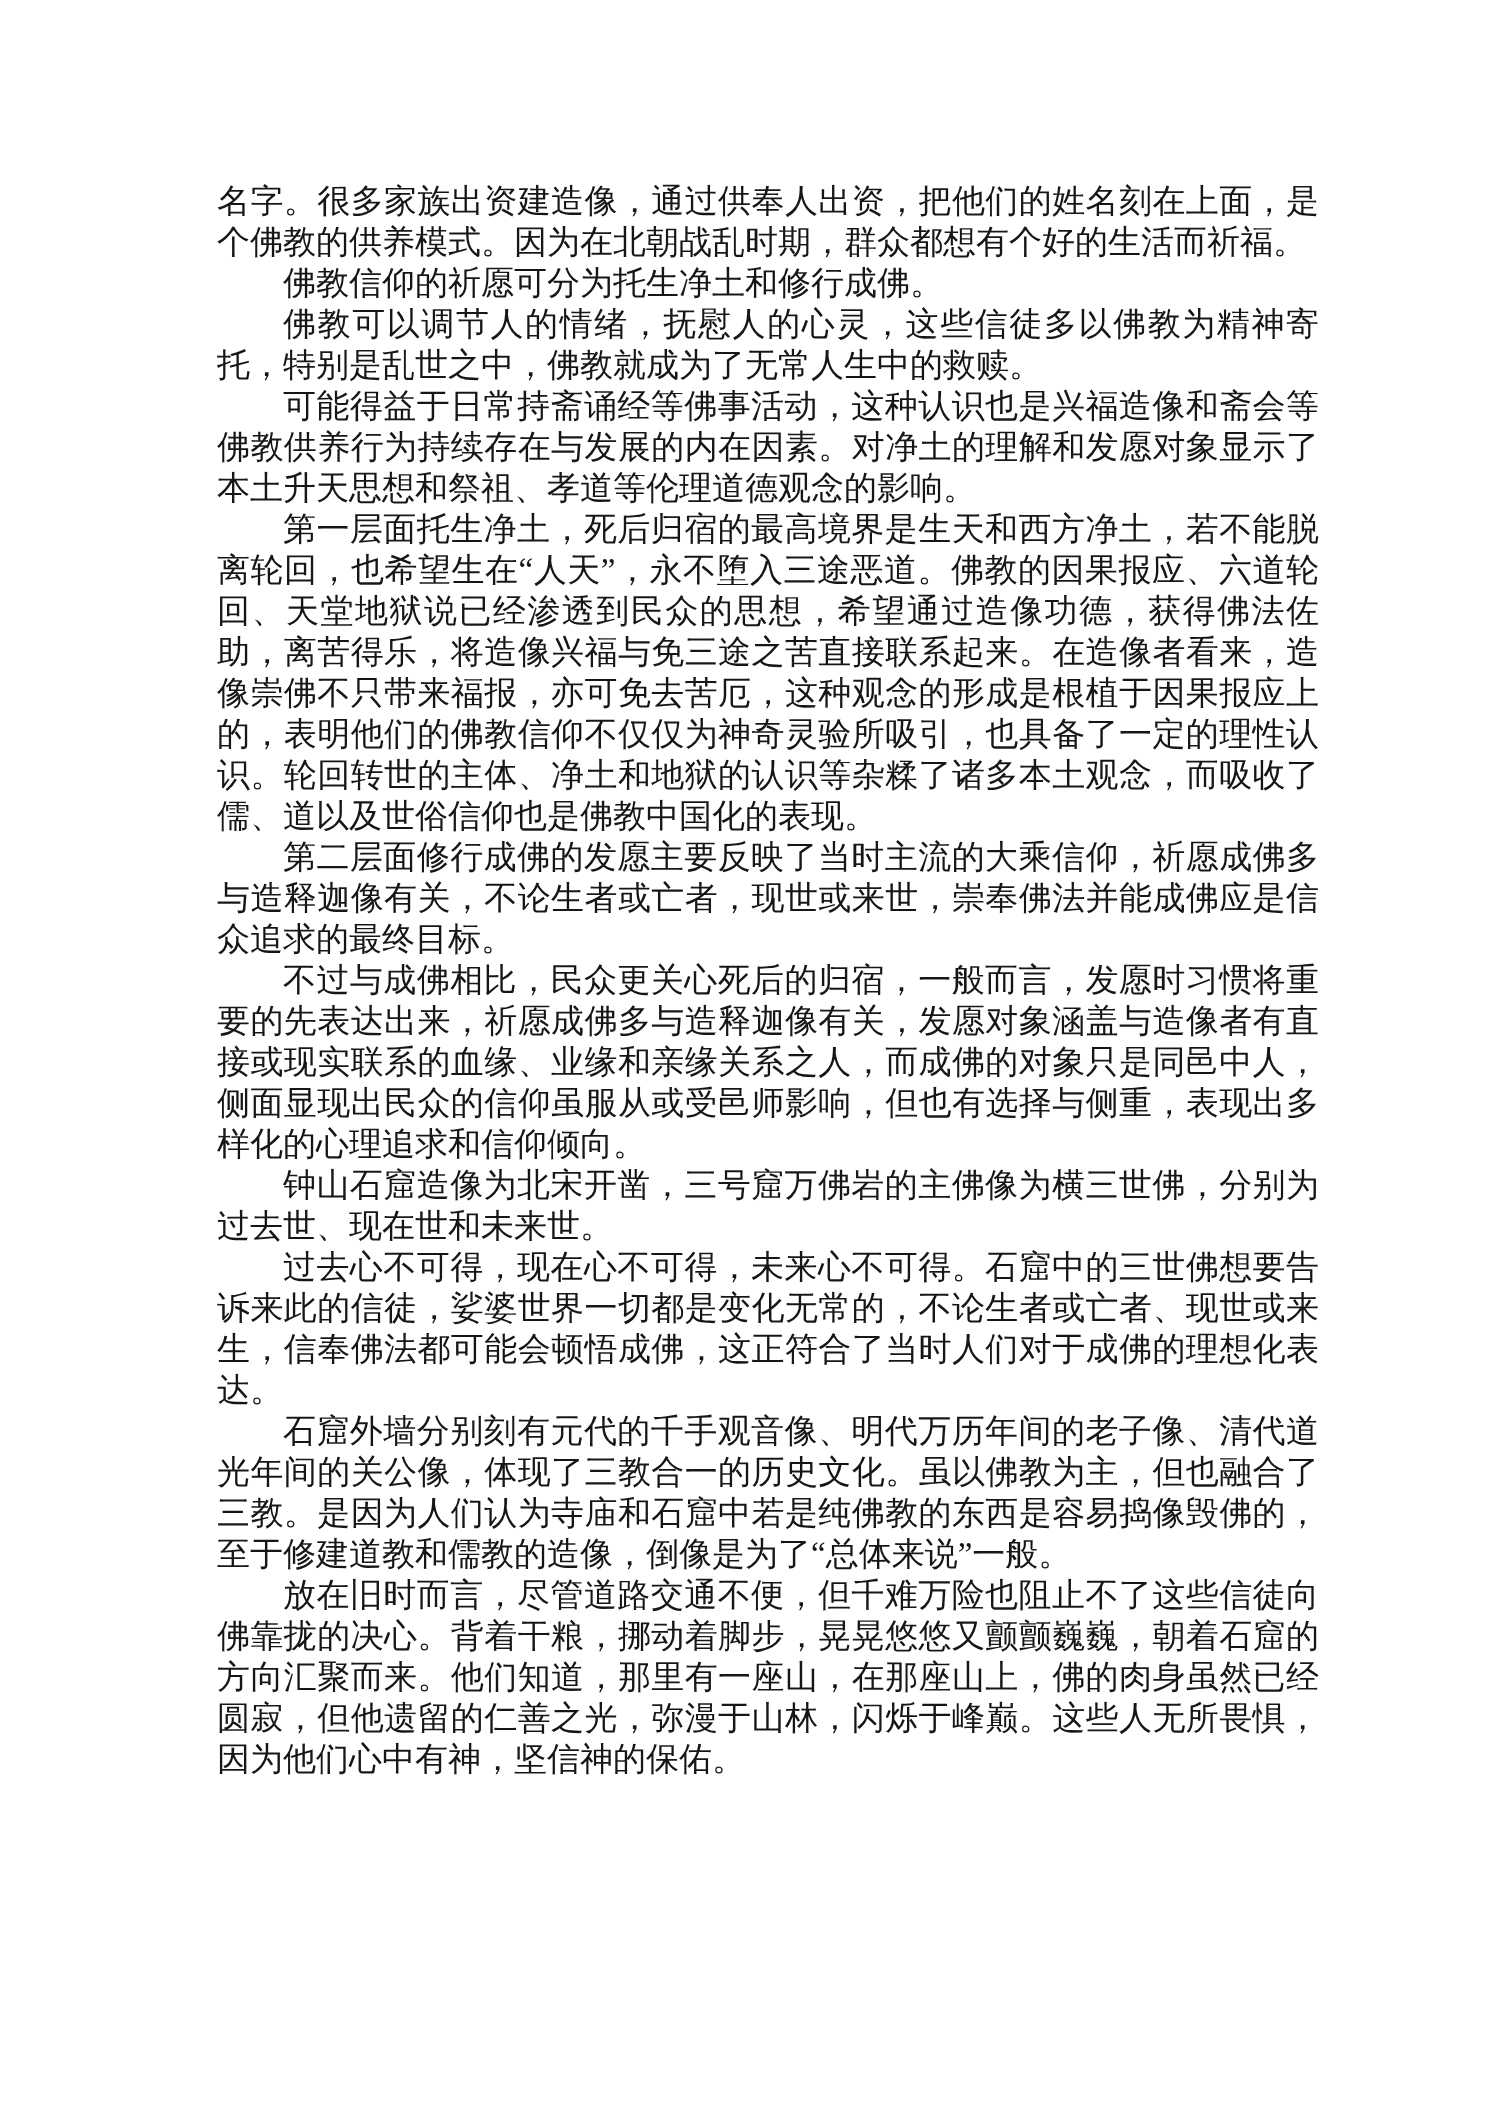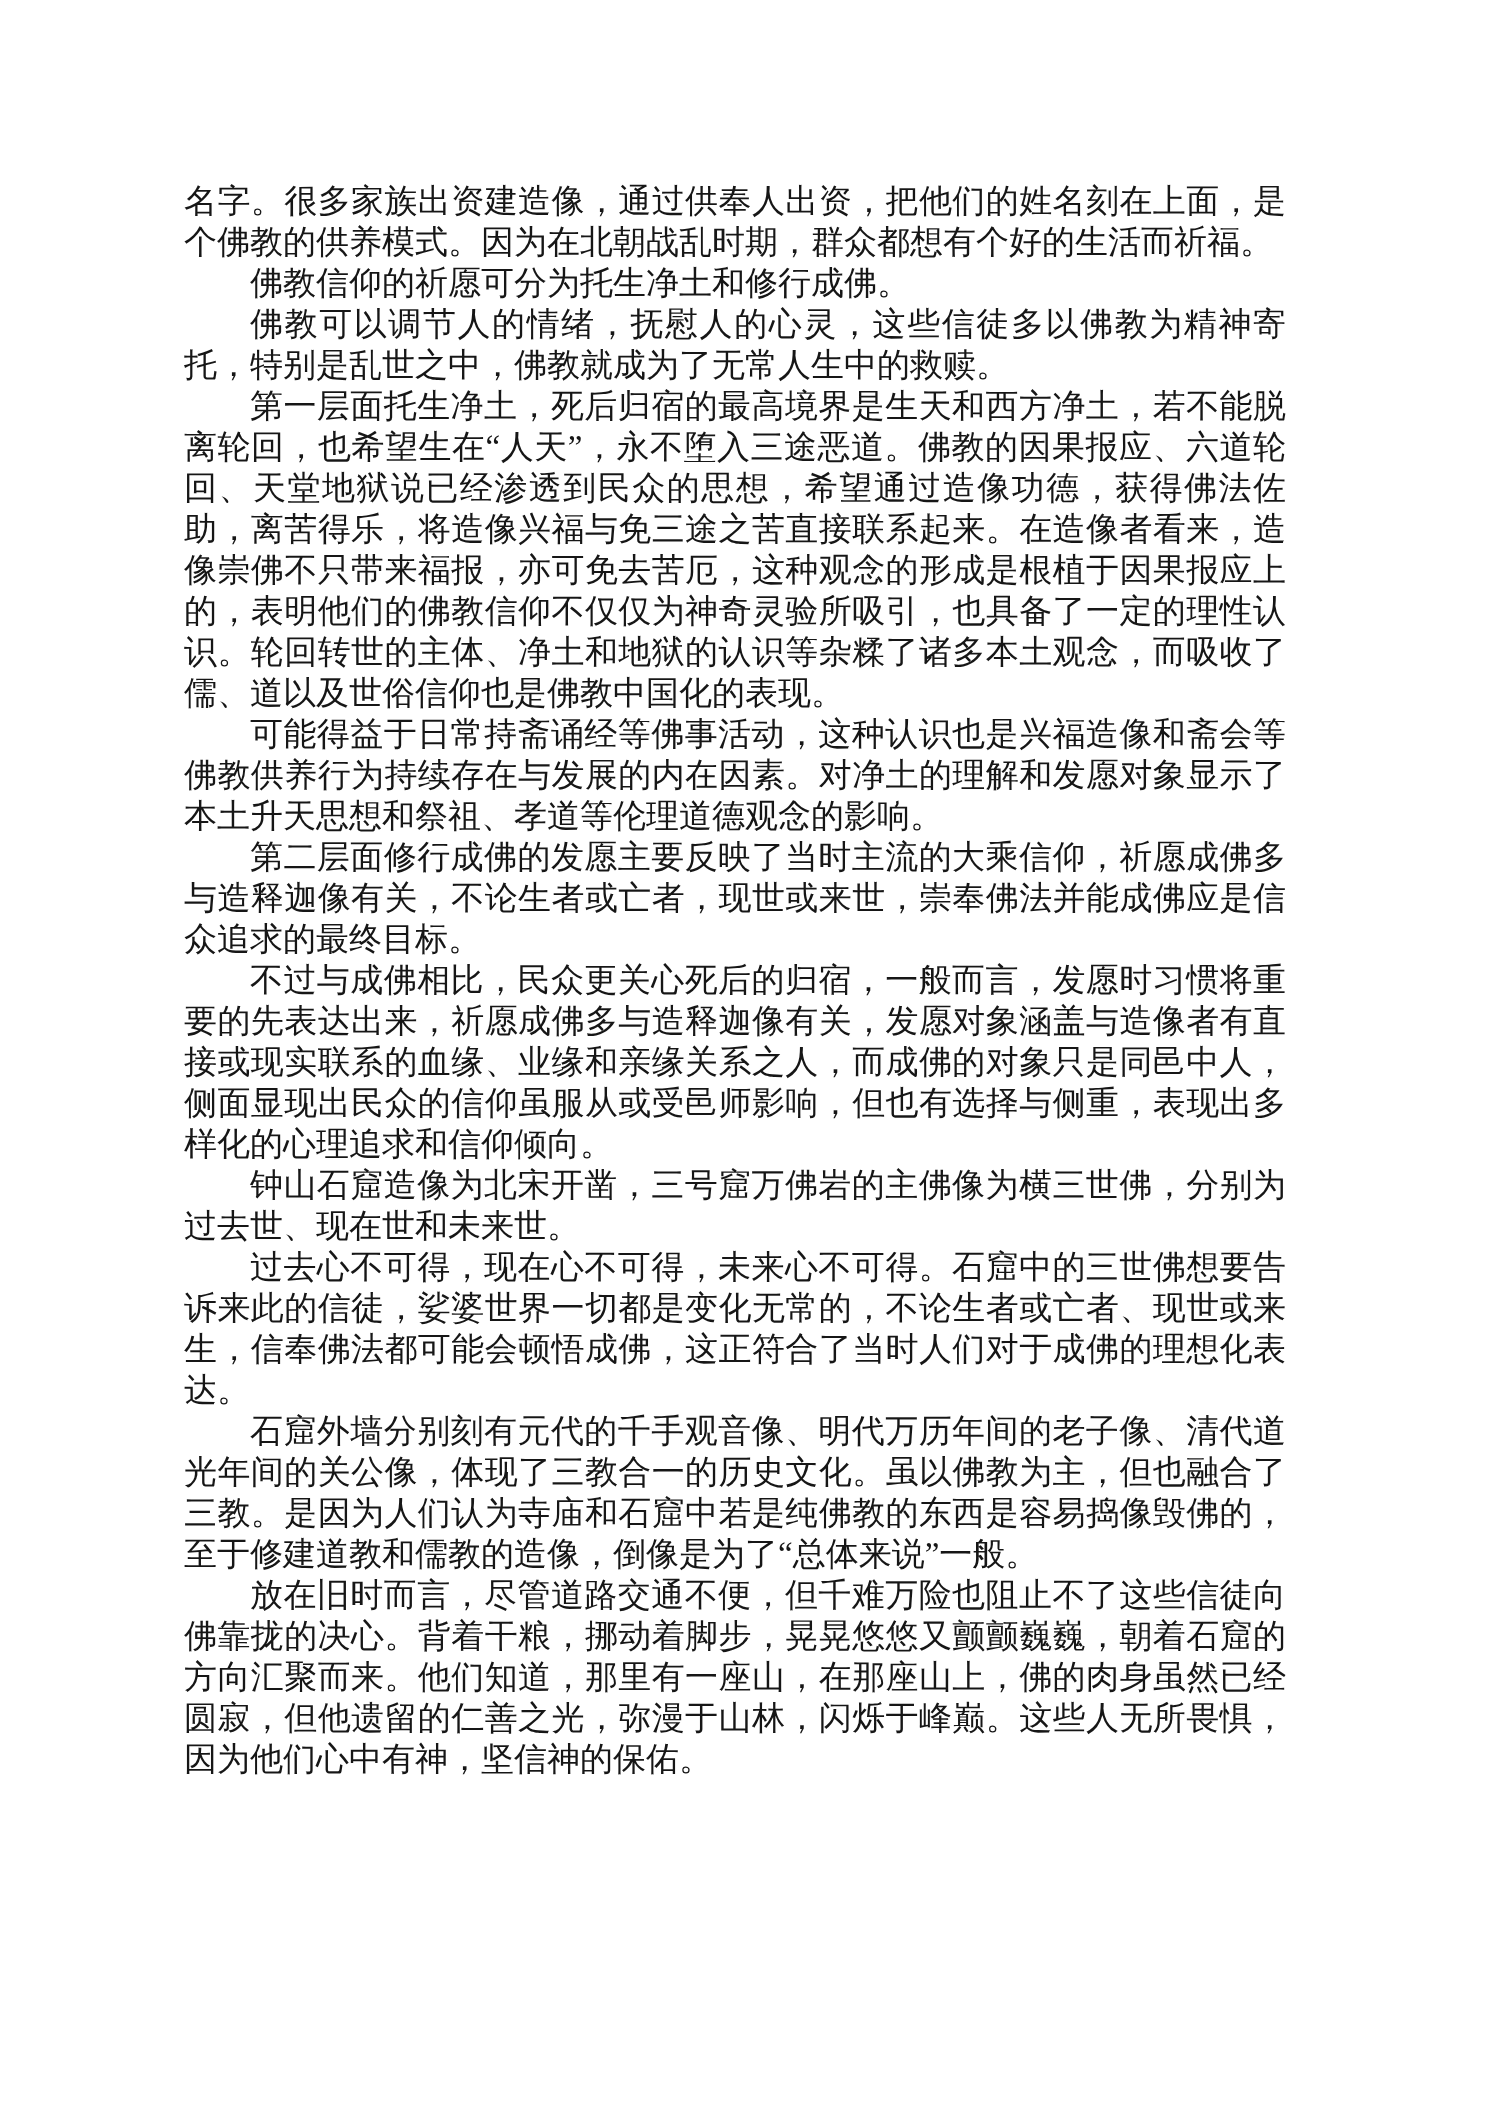--- a/index.html
+++ b/index.html
@@ -10,21 +10,21 @@
   .page {
     position: relative;
     width: 1500px;
     height: 2121px;
     background: #ffffff;
     overflow: hidden;
     font-family: "Liberation Serif", "DejaVu Serif", serif;
   }
   .text-body {
     position: absolute;
-    left: 184px;
+    left: 217px;
     top: 181px;
     width: 1102px;
     color: #161616;
     font-size: 33px;
     line-height: 41px;
     text-align: justify;
     text-justify: inter-character;
   }
   .text-body p {
     margin: 0;
@@ -37,22 +37,22 @@
   }
 </style>
 </head>
 <body>
 
 <div class="page">
   <div class="text-body">
     <p class="no-indent">名字。很多家族出资建造像，通过供奉人出资，把他们的姓名刻在上面，是个佛教的供养模式。因为在北朝战乱时期，群众都想有个好的生活而祈福。</p>
     <p>佛教信仰的祈愿可分为托生净土和修行成佛。</p>
     <p>佛教可以调节人的情绪，抚慰人的心灵，这些信徒多以佛教为精神寄托，特别是乱世之中，佛教就成为了无常人生中的救赎。</p>
+    <p>可能得益于日常持斋诵经等佛事活动，这种认识也是兴福造像和斋会等佛教供养行为持续存在与发展的内在因素。对净土的理解和发愿对象显示了本土升天思想和祭祖、孝道等伦理道德观念的影响。</p>
     <p>第一层面托生净土，死后归宿的最高境界是生天和西方净土，若不能脱离轮回，也希望生在“人天”，永不堕入三途恶道。佛教的因果报应、六道轮回、天堂地狱说已经渗透到民众的思想，希望通过造像功德，获得佛法佐助，离苦得乐，将造像兴福与免三途之苦直接联系起来。在造像者看来，造像崇佛不只带来福报，亦可免去苦厄，这种观念的形成是根植于因果报应上的，表明他们的佛教信仰不仅仅为神奇灵验所吸引，也具备了一定的理性认识。轮回转世的主体、净土和地狱的认识等杂糅了诸多本土观念，而吸收了儒、道以及世俗信仰也是佛教中国化的表现。</p>
-    <p>可能得益于日常持斋诵经等佛事活动，这种认识也是兴福造像和斋会等佛教供养行为持续存在与发展的内在因素。对净土的理解和发愿对象显示了本土升天思想和祭祖、孝道等伦理道德观念的影响。</p>
     <p>第二层面修行成佛的发愿主要反映了当时主流的大乘信仰，祈愿成佛多与造释迦像有关，不论生者或亡者，现世或来世，崇奉佛法并能成佛应是信众追求的最终目标。</p>
     <p>不过与成佛相比，民众更关心死后的归宿，一般而言，发愿时习惯将重要的先表达出来，祈愿成佛多与造释迦像有关，发愿对象涵盖与造像者有直接或现实联系的血缘、业缘和亲缘关系之人，而成佛的对象只是同邑中人，侧面显现出民众的信仰虽服从或受邑师影响，但也有选择与侧重，表现出多样化的心理追求和信仰倾向。</p>
     <p>钟山石窟造像为北宋开凿，三号窟万佛岩的主佛像为横三世佛，分别为过去世、现在世和未来世。</p>
     <p>过去心不可得，现在心不可得，未来心不可得。石窟中的三世佛想要告诉来此的信徒，娑婆世界一切都是变化无常的，不论生者或亡者、现世或来生，信奉佛法都可能会顿悟成佛，这正符合了当时人们对于成佛的理想化表达。</p>
     <p>石窟外墙分别刻有元代的千手观音像、明代万历年间的老子像、清代道光年间的关公像，体现了三教合一的历史文化。虽以佛教为主，但也融合了三教。是因为人们认为寺庙和石窟中若是纯佛教的东西是容易捣像毁佛的，至于修建道教和儒教的造像，倒像是为了“总体来说”一般。</p>
     <p>放在旧时而言，尽管道路交通不便，但千难万险也阻止不了这些信徒向佛靠拢的决心。背着干粮，挪动着脚步，晃晃悠悠又颤颤巍巍，朝着石窟的方向汇聚而来。他们知道，那里有一座山，在那座山上，佛的肉身虽然已经圆寂，但他遗留的仁善之光，弥漫于山林，闪烁于峰巅。这些人无所畏惧，因为他们心中有神，坚信神的保佑。</p>
   </div>
 </div>
 
 </body></html>

